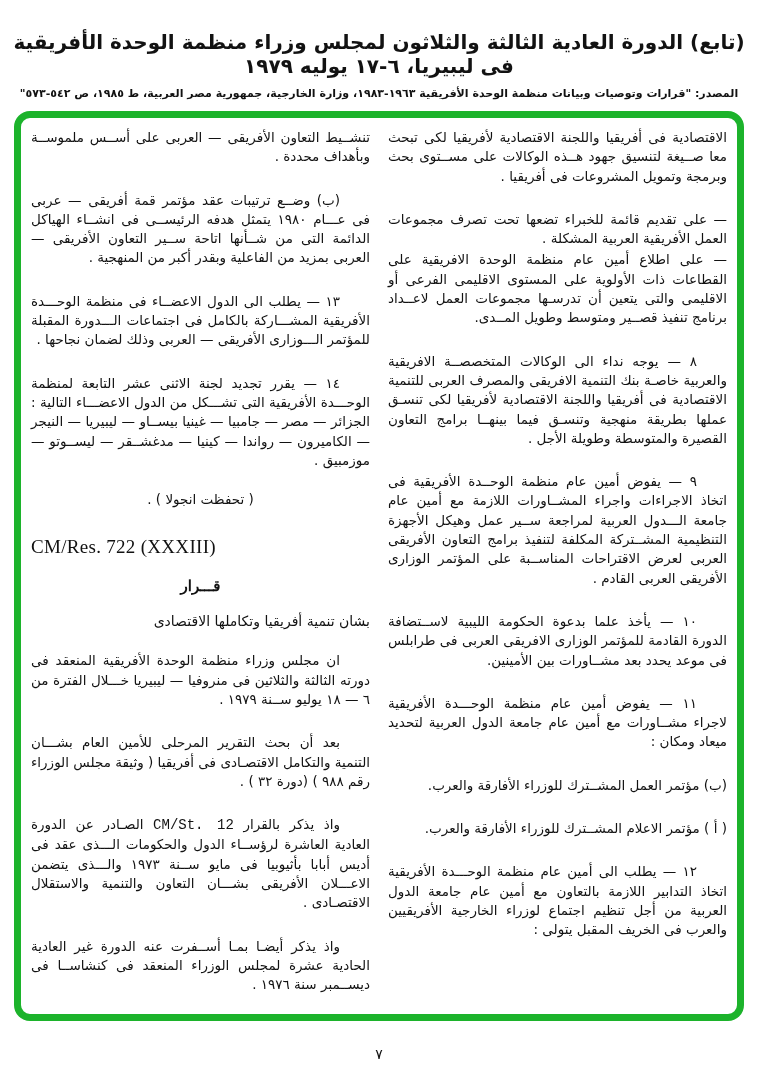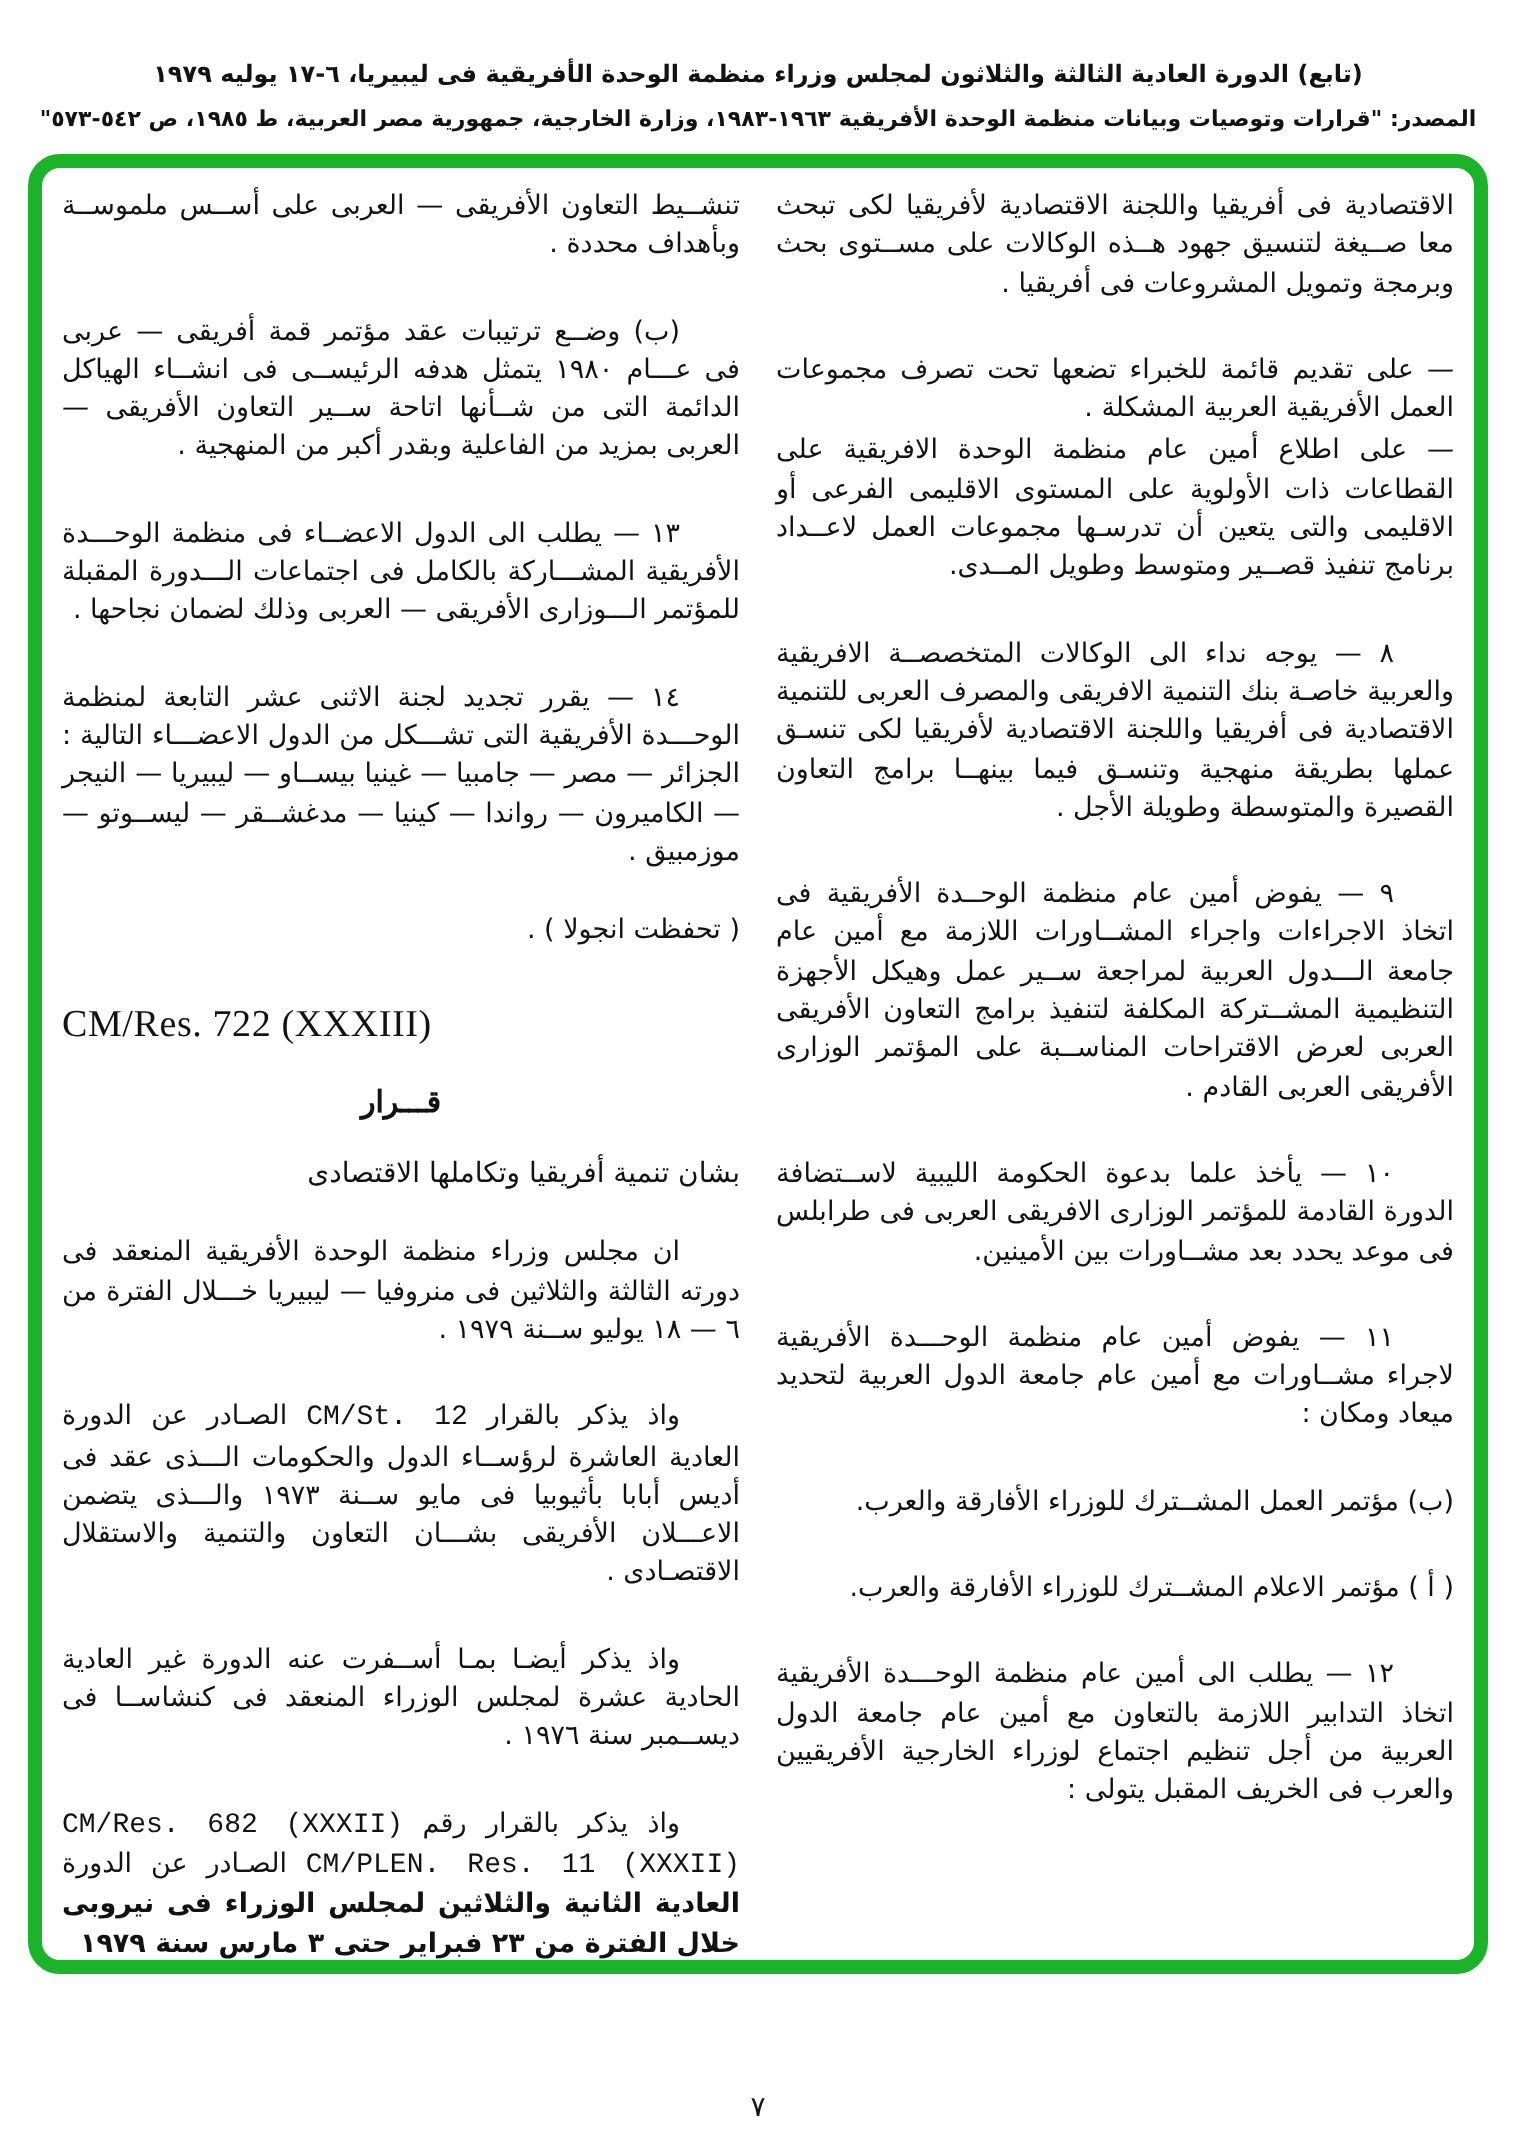--- a/index.html
+++ b/index.html
@@ -2,41 +2,41 @@
 <html lang="ar"><head>
 <meta charset="utf-8">
 <style>
   html,body{margin:0;padding:0;background:#ffffff;}
   body{
     width:758px;height:1078px;overflow:hidden;position:relative;
     font-family:"DejaVu Sans",sans-serif;color:#121212;
     -webkit-font-smoothing:antialiased;
   }
   .page-header{direction:rtl;text-align:center;padding-top:30px;}
-  .page-header .title{font-size:12px;font-weight:bold;letter-spacing:.2px;}
+  .page-header .title{font-size:20px;font-weight:bold;letter-spacing:.2px;}
   .page-header .source{font-size:11px;font-weight:bold;margin-top:9px;}
   .frame{
     direction:rtl;
     margin:11px 14px 0 14px;
     height:886px;
     border:7px solid #1cb32b;
     border-radius:16px;
     padding:10px 10px 0 10px;
     display:flex;gap:18px;
     overflow:hidden;
     box-sizing:content-box;
   }
   .col{flex:1 1 0;font-size:13.5px;line-height:19.3px;text-align:justify;}
   .col p{margin:0 0 15px 0;}
   .para-indent{text-indent:30px;}
   .gap-lg{margin-bottom:24px !important;}
   .dash-item{margin-bottom:2px !important;}
   .list-item{margin-top:8px;}
   .bold{font-weight:bold;}
-  .reservation{text-align:right;margin-top:20px !important;margin-bottom:28px !important;}
+  .reservation{text-align:center;margin-top:20px !important;margin-bottom:28px !important;}
   .res-code{
     direction:ltr;text-align:left;
     font-family:"Liberation Serif",serif;
     font-size:19px;letter-spacing:.3px;
     margin-top:18px !important;margin-bottom:20px !important;
   }
   .latin{font-family:Liberation Mono, monospace;font-size:14px;}
   .decision-heading{text-align:center;font-weight:bold;font-size:15px;margin:6px 0 16px 0 !important;font-family:Liberation Serif, serif;}
   .decision-subheading{text-align:right;font-weight:normal;font-size:14px;margin:0 0 20px 0 !important;}
   .page-footer{position:absolute;left:0;right:0;bottom:16px;text-align:center;font-size:14px;}
@@ -68,20 +68,21 @@
   <div class="col">
     <p class="gap-lg">تنشــيط التعاون الأفريقى — العربى على أســس ملموســة وبأهداف محددة .</p>
     <p class="para-indent gap-lg">(ب) وضــع ترتيبات عقد مؤتمر قمة أفريقى — عربى فى عـــام ١٩٨٠ يتمثل هدفه الرئيســى فى انشــاء الهياكل الدائمة التى من شــأنها اتاحة ســير التعاون الأفريقى — العربى بمزيد من الفاعلية وبقدر أكبر من المنهجية .</p>
     <p class="para-indent gap-lg">١٣ — يطلب الى الدول الاعضــاء فى منظمة الوحـــدة الأفريقية المشـــاركة بالكامل فى اجتماعات الـــدورة المقبلة للمؤتمر الـــوزارى الأفريقى — العربى وذلك لضمان نجاحها .</p>
     <p class="para-indent">١٤ — يقرر تجديد لجنة الاثنى عشر التابعة لمنظمة الوحـــدة الأفريقية التى تشـــكل من الدول الاعضـــاء التالية : الجزائر — مصر — جامبيا — غينيا بيســاو — ليبيريا — النيجر — الكاميرون — رواندا — كينيا — مدغشــقر — ليســوتو — موزمبيق .</p>
     <p class="reservation">( تحفظت انجولا ) .</p>
     <p class="res-code">CM/Res. 722 (XXXIII)</p>
     <p class="decision-heading">قـــرار</p>
     <p class="decision-subheading">بشان تنمية أفريقيا وتكاملها الاقتصادى</p>
     <p class="para-indent gap-lg">ان مجلس وزراء منظمة الوحدة الأفريقية المنعقد فى دورته الثالثة والثلاثين فى منروفيا — ليبيريا خـــلال الفترة من ٦ — ١٨ يوليو ســنة ١٩٧٩ .</p>
+    <p class="para-indent gap-lg">بعد أن بحث التقرير المرحلى للأمين العام بشـــان التنمية والتكامل الاقتصـادى فى أفريقيا ( وثيقة مجلس الوزراء رقم ٩٨٨ ) (دورة ٣٢ ) .</p>
     <p class="para-indent gap-lg"><span>واذ يذكر بالقرار </span><span class="latin">CM/St. 12</span><span> الصـادر عن الدورة العادية العاشرة لرؤســاء الدول والحكومات الـــذى عقد فى أديس أبابا بأثيوبيا فى مايو ســنة ١٩٧٣ والـــذى يتضمن الاعـــلان الأفريقى بشـــان التعاون والتنمية والاستقلال الاقتصـادى .</span></p>
     <p class="para-indent gap-lg">واذ يذكر أيضـا بمـا أســفرت عنه الدورة غير العادية الحادية عشرة لمجلس الوزراء المنعقد فى كنشاســا فى ديســمبر سنة ١٩٧٦ .</p>
     <p class="para-indent"><span>واذ يذكر بالقرار رقم </span><span class="latin">CM/Res. 682 (XXXII)</span> <span class="latin">CM/PLEN. Res. 11 (XXXII)</span><span> الصـادر عن الدورة </span><span class="bold">العادية الثانية والثلاثين لمجلس الوزراء فى نيروبى خلال الفترة من ٢٣ فبراير حتى ٣ مارس سنة ١٩٧٩</span></p>
   </div>
 
 </div>
 
 <footer class="page-footer">
   <span>٧</span>
 </footer>

